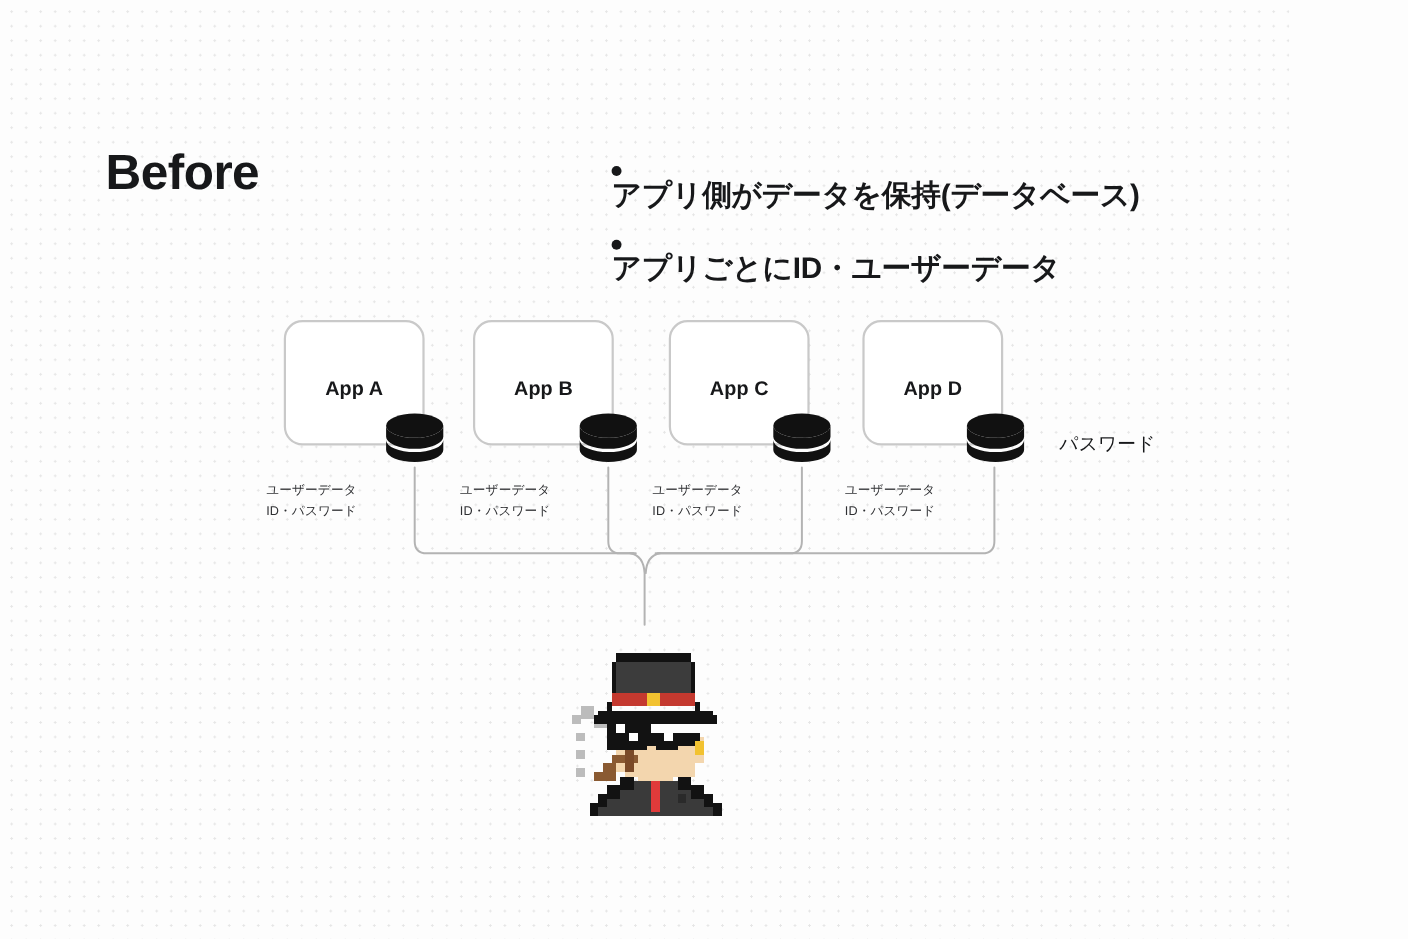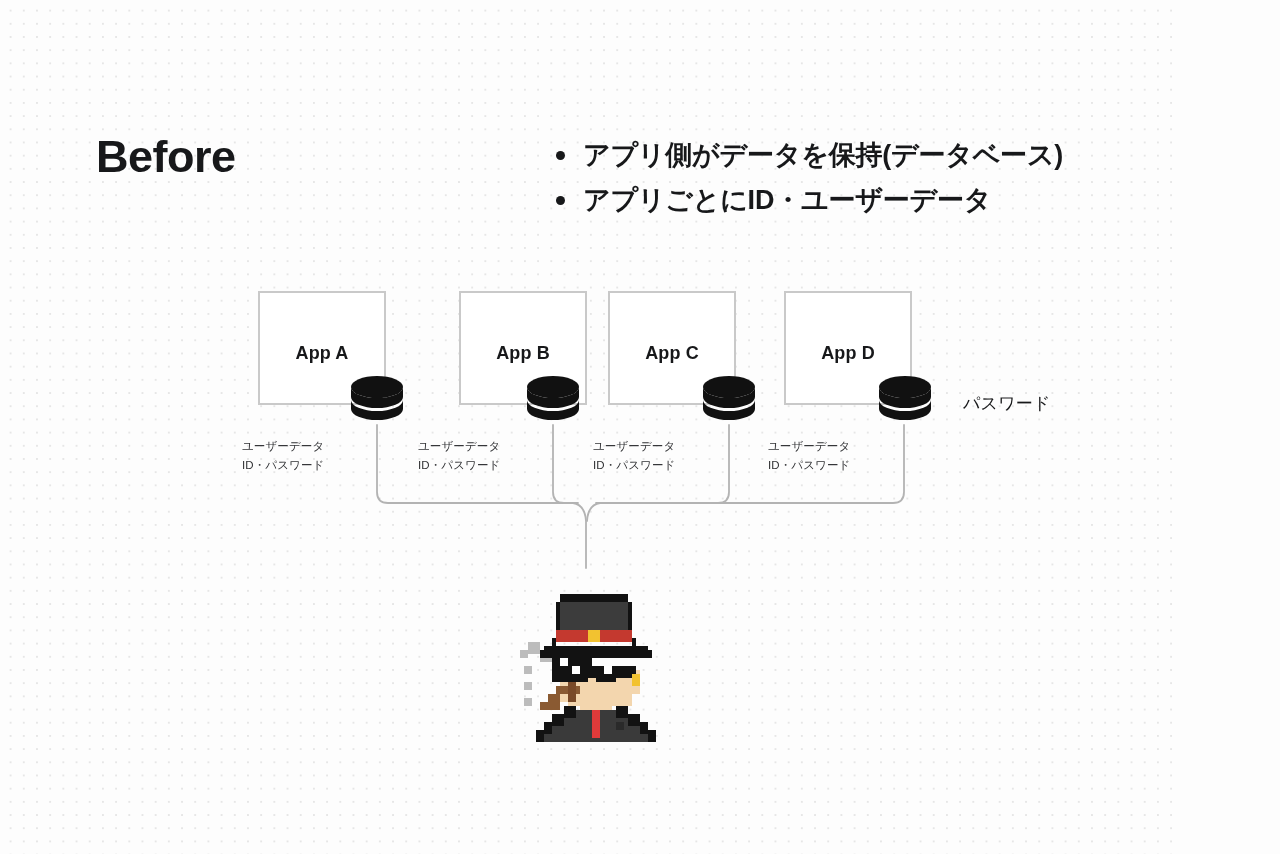--- a/index.html
+++ b/index.html
@@ -27,20 +27,21 @@
   }
 
   
   #bullets {
     position:absolute; left:556px; top:138px;
     width:680px;
   }
   .bullet-row {
     display:flex; align-items:flex-start;
     margin-bottom:9px;
+    flex-direction:column;
   }
   .bullet-dot {
     width:9px; height:9px; border-radius:50%;
     background:#17181a;
     margin-top:13px; margin-right:18px;
     flex:none;
   }
   .bullet-text {
     font-size:27px; font-weight:bold; color:#17181a;
     line-height:1.32; letter-spacing:-0.2px;
@@ -52,21 +53,21 @@
     width:1280px; height:854px;
     pointer-events:none;
   }
 
   
   .app-box {
     position:absolute;
     width:128px; height:114px;
     background:#ffffff;
     border:2px solid #c9c9c9;
-    border-radius:0;
+    border-radius:17px;
     text-decoration:underline;
   }
   .app-label {
     position:absolute; left:0; right:0; top:50px;
     text-align:center;
     font-size:18px; font-weight:bold; color:#17181a;
     letter-spacing:0.1px;
   }
 
   
@@ -136,21 +137,21 @@
       <ellipse cx="28" cy="12" rx="26" ry="11"></ellipse>
       <path d="M2,12 L2,22 A26,11 0 0,0 54,22 L54,12 A26,11 0 0,1 2,12 Z"></path>
       <path d="M2,25 L2,34 A26,11 0 0,0 54,34 L54,25 A26,11 0 0,1 2,25 Z"></path>
     </g>
   </svg>
   <div class="sub-label" style="left:242px; top:437px;">
     <div>ユーザーデータ</div>
     <div>ID・パスワード</div>
   </div>
 
-  <div class="app-box" style="left:459px; top:291px;">
+  <div class="app-box" style="left:430px; top:291px;">
     <div class="app-label">App B</div>
   </div>
   <svg class="db-icon" style="left:525px; top:375px;" width="56" height="48" viewBox="0 0 56 48" xmlns="http://www.w3.org/2000/svg">
     <g fill="#111111">
       <ellipse cx="28" cy="12" rx="26" ry="11"></ellipse>
       <path d="M2,12 L2,22 A26,11 0 0,0 54,22 L54,12 A26,11 0 0,1 2,12 Z"></path>
       <path d="M2,25 L2,34 A26,11 0 0,0 54,34 L54,25 A26,11 0 0,1 2,25 Z"></path>
     </g>
   </svg>
   <div class="sub-label" style="left:418px; top:437px;">

